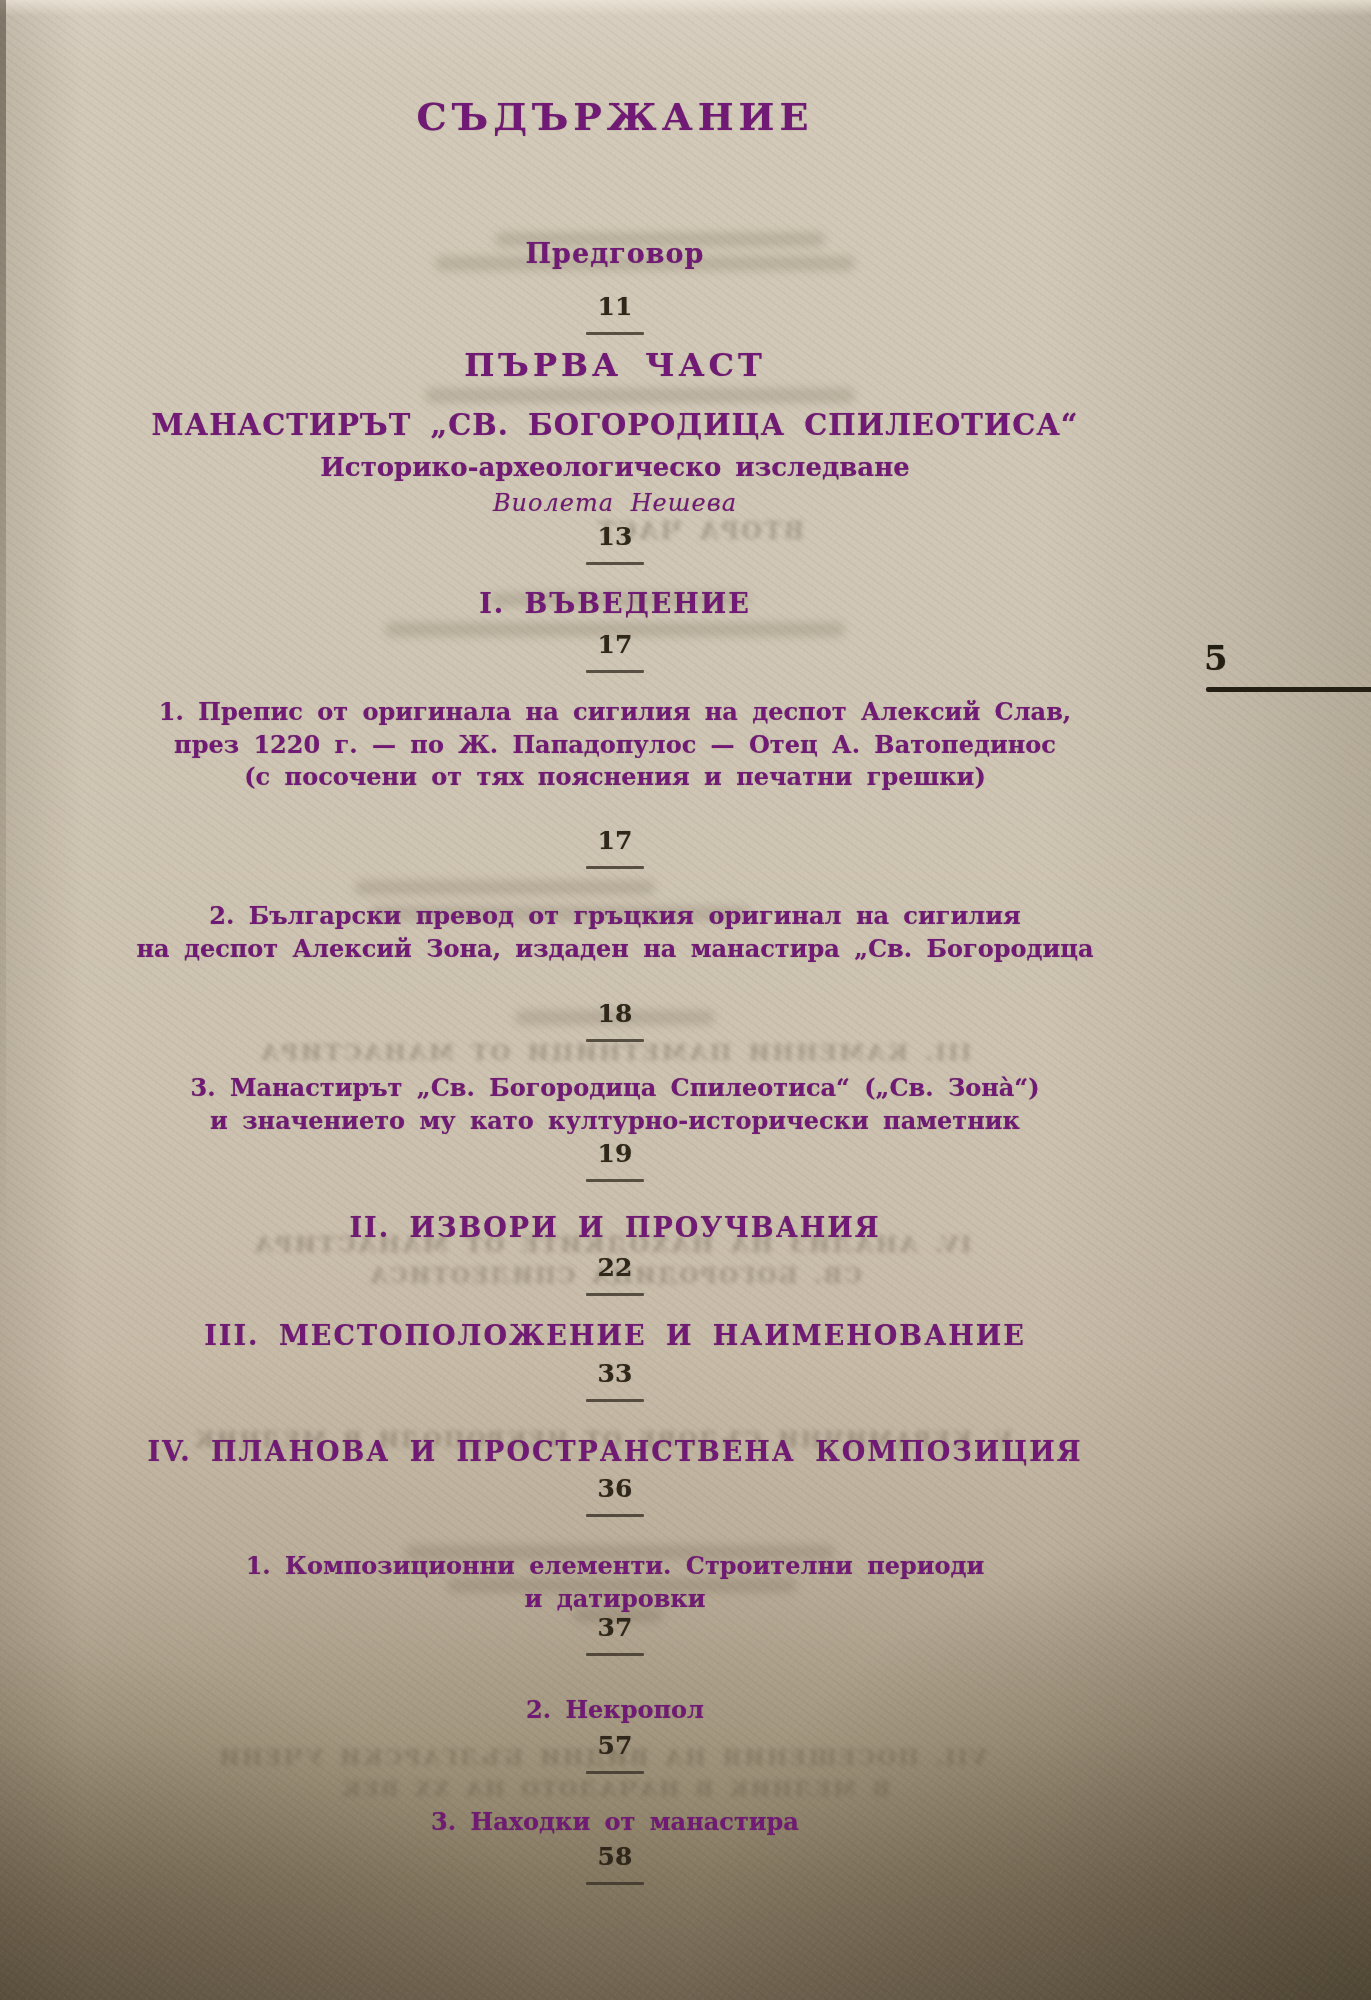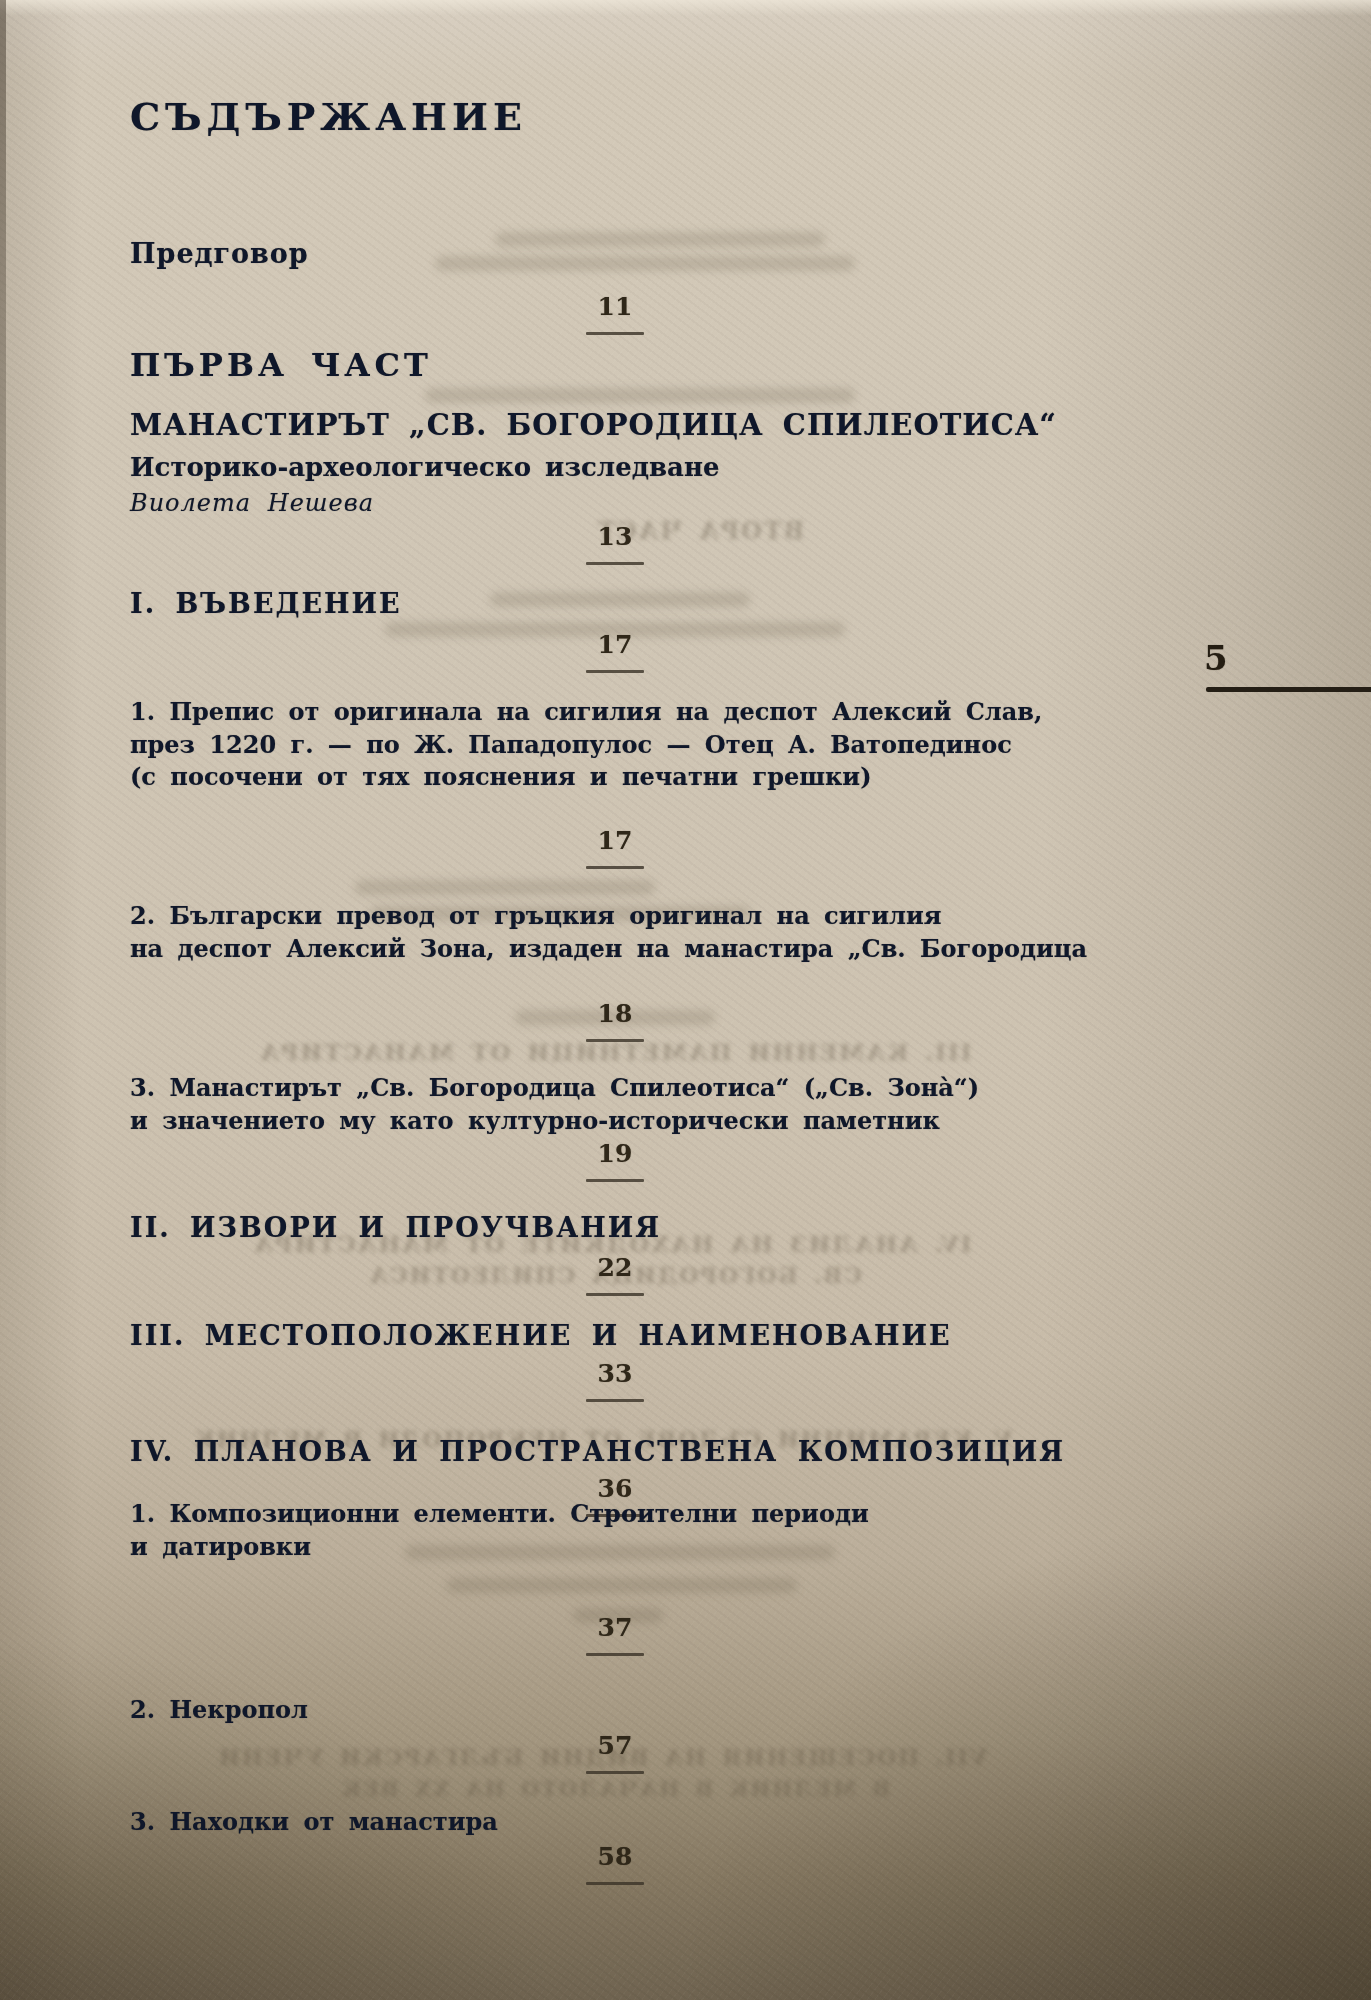--- a/index.html
+++ b/index.html
@@ -35,22 +35,22 @@
   
   .ghost,.smudge{position:absolute;transform:translateX(-50%) scaleX(-1);pointer-events:none;}
   .ghost{
     color:rgba(92,80,61,.34);font-weight:700;letter-spacing:2px;word-spacing:5px;
     white-space:nowrap;filter:blur(2px);
   }
   .smudge{height:15px;background:rgba(96,84,66,.20);filter:blur(4px);border-radius:8px;}
 
   
   .blk{
-    position:absolute;left:130px;width:970px;text-align:left;
-    color:#0f172a;text-shadow:0 0 1px rgba(47,39,25,.45);
+    position:absolute;left:130px;width:970px;text-align:center;
+    color:#701a75;text-shadow:0 0 1px rgba(47,39,25,.45);
     white-space:nowrap;
   }
   .b-title{font-size:38px;font-weight:700;letter-spacing:5px;}
   .b-preface{font-size:27px;font-weight:700;letter-spacing:1px;}
   .b-part{font-size:32px;font-weight:700;letter-spacing:4px;word-spacing:8px;}
   .b-part-title{font-size:29px;font-weight:700;letter-spacing:1px;word-spacing:8px;}
   .b-subtitle{font-size:26px;font-weight:700;word-spacing:5px;}
   .b-author{font-size:24px;font-style:italic;font-weight:400;letter-spacing:1px;word-spacing:8px;}
   .b-section{font-size:27px;font-weight:700;letter-spacing:2px;word-spacing:8px;}
   .b-item{font-size:24px;font-weight:700;word-spacing:6px;}
@@ -158,21 +158,21 @@
     <div class="blk b-section" style="top: 1320px;">
       <div class="tline">III. МЕСТОПОЛОЖЕНИЕ И НАИМЕНОВАНИЕ</div>
     </div>
     <div class="pagenum" style="top: 1359px;">33</div>
     <div class="numrule" style="top: 1399px;"></div>
     <div class="blk b-section" style="top: 1436px;">
       <div class="tline">IV. ПЛАНОВА И ПРОСТРАНСТВЕНА КОМПОЗИЦИЯ</div>
     </div>
     <div class="pagenum" style="top: 1474px;">36</div>
     <div class="numrule" style="top: 1514px;"></div>
-    <div class="blk b-item" style="top: 1498px;">
+    <div class="blk b-item" style="top: 1550px;">
       <div class="tline">1. Композиционни елементи. Строителни периоди</div>
       <div class="tline">и датировки</div>
     </div>
     <div class="pagenum" style="top: 1613px;">37</div>
     <div class="numrule" style="top: 1653px;"></div>
     <div class="blk b-item" style="top: 1694px;">
       <div class="tline">2. Некропол</div>
     </div>
     <div class="pagenum" style="top: 1731px;">57</div>
     <div class="numrule" style="top: 1771px;"></div>

